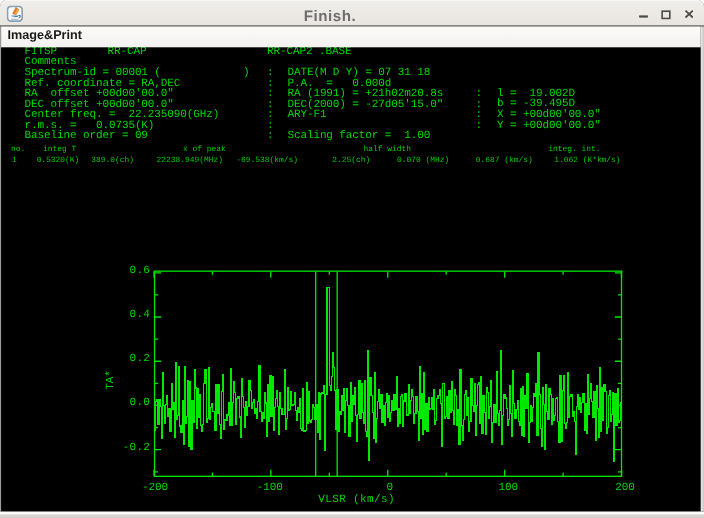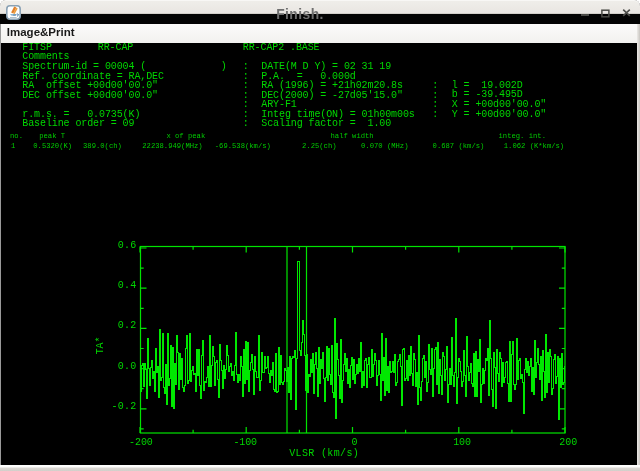--- a/index.html
+++ b/index.html
@@ -1,66 +1,66 @@
 <!DOCTYPE html>
 <html><head><meta charset="utf-8"><style>
 *{margin:0;padding:0;box-sizing:border-box}
 html,body{width:640px;height:471px;background:#fff;overflow:hidden}
 #win{position:absolute;left:0;top:0;width:640px;height:471px;background:#030303;border-radius:6px 6px 0 0;}
-#titlebar{position:absolute;left:0;top:0;width:640px;height:14px;background:linear-gradient(#f0eeea,#e9e6e2);border-radius:6px 6px 0 0;box-shadow:inset 0 1px 0 #f8f7f5;border-bottom:1px solid #d2cfca}
+#titlebar{position:absolute;left:0;top:0;width:640px;height:24px;background:linear-gradient(#f0eeea,#e9e6e2);border-radius:6px 6px 0 0;box-shadow:inset 0 1px 0 #f8f7f5;border-bottom:1px solid #d2cfca}
 #title{position:absolute;left:0;top:6.6px;width:600px;text-align:center;font:bold 13.8px "Liberation Sans",sans-serif;color:#6e6e6e;letter-spacing:.45px}
 #menubar{position:absolute;left:1px;top:24px;width:636px;height:19px;background:linear-gradient(#fcfbfa,#f2f1ef)}
 #menutext{position:absolute;left:5.8px;top:1.6px;font:bold 11.5px "Liberation Sans",sans-serif;color:#1a1a1a}
 #client{position:absolute;left:1px;top:43px;width:636px;height:422px;background:#000}
 .g{position:absolute;font:10px "Liberation Mono",monospace;color:#00d800;letter-spacing:-0.1px;line-height:8px;white-space:pre}
 .gs{position:absolute;font:7.2px "Liberation Mono",monospace;color:#00cc00;letter-spacing:0px;line-height:6px;white-space:pre}
 #plot{position:absolute;left:0;top:0}
 .wbtn{position:absolute;color:#4a4a46}
 #bborder{position:absolute;left:0;top:465px;width:640px;height:6px;background:linear-gradient(#ffffff,#fdfdfc 2px,#dcd9d4 3px,#d2cfca)}
 #rborder{position:absolute;left:637px;top:24px;width:3px;height:441px;background:linear-gradient(90deg,#eceae7,#c9c6c1)}
 #lborder{position:absolute;left:0;top:24px;width:1px;height:441px;background:#9a9a9a}
 </style></head><body>
 <div id="win"></div>
 <div id="client"></div>
 <div id="textlayer" style="position:absolute;left:0;top:0;width:640px;height:471px">
 <span class="g" style="left:22.3px;top:43.9px">FITSP</span>
     <span class="g" style="left:97.8px;top:43.9px">RR-CAP</span>
     <span class="g" style="left:242.8px;top:43.9px">RR-CAP2 .BASE</span>
     <span class="g" style="left:22.3px;top:53.4px">Comments</span>
-    <span class="g" style="left:22.3px;top:63.0px">Spectrum-id = 00004 (</span>
+    <span class="g" style="left:22.3px;top:63.0px">Spectrum-id = 00001 (</span>
     <span class="g" style="left:220.8px;top:63.0px">)</span>
     <span class="g" style="left:242.8px;top:63.0px">:</span>
-    <span class="g" style="left:261.3px;top:63.0px">DATE(M D Y) = 02 31 19</span>
+    <span class="g" style="left:261.3px;top:63.0px">DATE(M D Y) = 07 31 18</span>
     <span class="g" style="left:22.3px;top:72.5px">Ref. coordinate = RA,DEC</span>
     <span class="g" style="left:242.8px;top:72.5px">:</span>
     <span class="g" style="left:261.3px;top:72.5px">P.A.  =   0.000d</span>
     <span class="g" style="left:22.3px;top:82.0px">RA  offset +00d00'00.0"</span>
     <span class="g" style="left:242.8px;top:82.0px">:</span>
-    <span class="g" style="left:261.3px;top:82.0px">RA (1996) = +21h02m20.8s</span>
+    <span class="g" style="left:261.3px;top:82.0px">RA (1991) = +21h02m20.8s</span>
     <span class="g" style="left:432.3px;top:82.0px">:</span>
     <span class="g" style="left:451.8px;top:82.0px">l =  19.002D</span>
     <span class="g" style="left:22.3px;top:91.6px">DEC offset +00d00'00.0"</span>
     <span class="g" style="left:242.8px;top:91.6px">:</span>
     <span class="g" style="left:261.3px;top:91.6px">DEC(2000) = -27d05'15.0"</span>
     <span class="g" style="left:432.3px;top:91.6px">:</span>
     <span class="g" style="left:451.8px;top:91px">b = -39.495D</span>
+    <span class="g" style="left:22.3px;top:101.1px">Center freq. =  22.235090(GHz)</span>
     <span class="g" style="left:242.8px;top:101.1px">:</span>
     <span class="g" style="left:261.3px;top:101.1px">ARY-F1</span>
     <span class="g" style="left:432.3px;top:101.1px">:</span>
     <span class="g" style="left:451.8px;top:101.1px">X = +00d00'00.0"</span>
     <span class="g" style="left:22.3px;top:110.7px">r.m.s. =   0.0735(K)</span>
     <span class="g" style="left:242.8px;top:110.7px">:</span>
-    <span class="g" style="left:261.3px;top:110.7px">Integ time(ON) = 01h00m00s</span>
     <span class="g" style="left:432.3px;top:110.7px">:</span>
     <span class="g" style="left:451.8px;top:110.7px">Y = +00d00'00.0"</span>
     <span class="g" style="left:22.3px;top:120.2px">Baseline order = 09</span>
     <span class="g" style="left:242.8px;top:120.2px">:</span>
     <span class="g" style="left:261.3px;top:120.2px">Scaling factor =  1.00</span>
 <span class="gs" style="left:10.0px;top:133.4px">no.</span>
-    <span class="gs" style="left:39.2px;top:133.4px">peak T</span>
+    <span class="gs" style="left:39.2px;top:133.4px">integ T</span>
     <span class="gs" style="left:166.4px;top:133.4px">x of peak</span>
     <span class="gs" style="left:330.5px;top:133.4px">half width</span>
     <span class="gs" style="left:498.5px;top:133.4px">integ. int.</span>
     <span class="gs" style="left:11.0px;top:143.3px">1</span>
     <span class="gs" style="left:33.3px;top:143.3px">0.5320(K)</span>
     <span class="gs" style="left:83.0px;top:143.3px">389.0(ch)</span>
     <span class="gs" style="left:142.3px;top:143.3px">22238.949(MHz)</span>
     <span class="gs" style="left:214.8px;top:143.3px">-69.538(km/s)</span>
     <span class="gs" style="left:302.0px;top:143.3px">2.25(ch)</span>
     <span class="gs" style="left:361.0px;top:143.3px">0.070 (MHz)</span>

